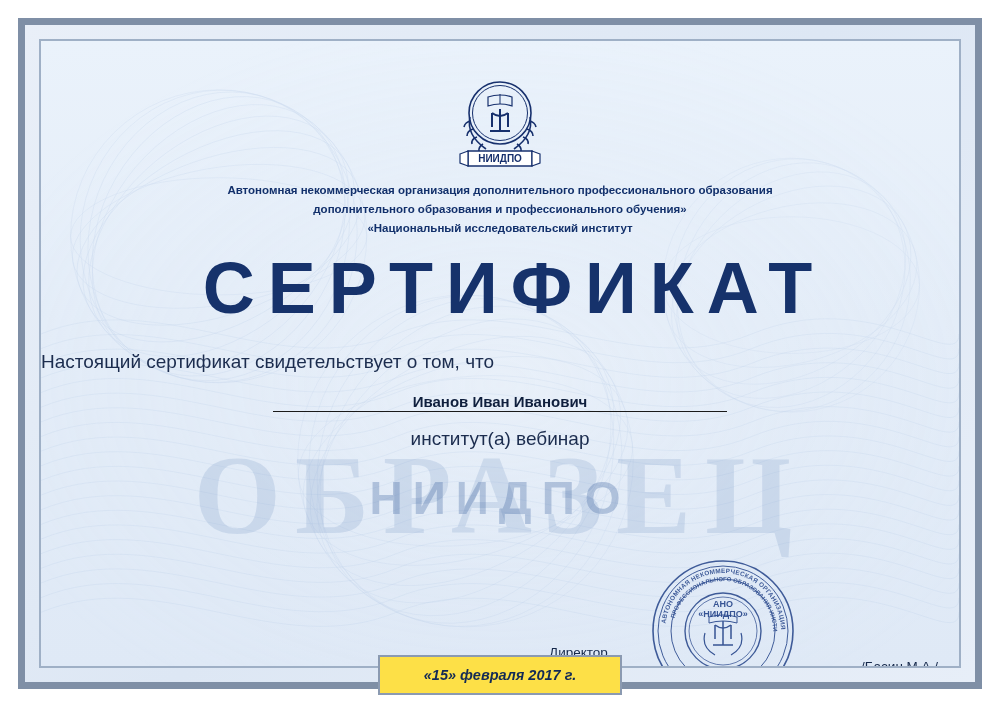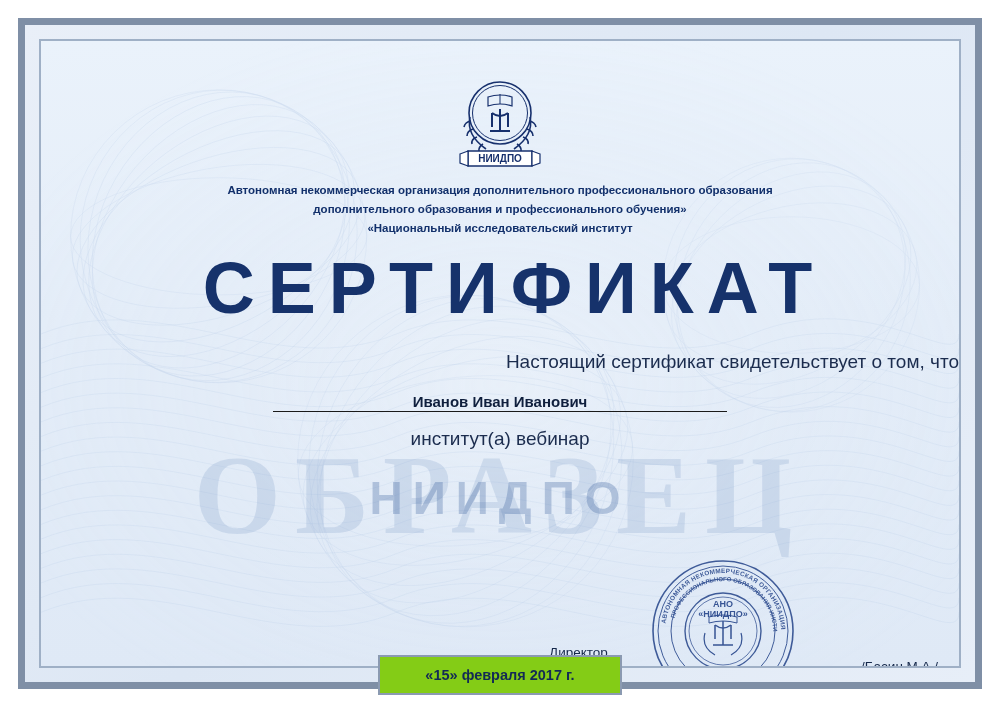--- a/index.html
+++ b/index.html
@@ -127,21 +127,21 @@
     text-indent: 13px;
     font-family: "Liberation Sans", sans-serif;
     padding-left: 15px;
   }
 
   .subtitle {
     position: absolute;
     left: 0;
     right: 0;
     top: 310px;
-    text-align: right;
+    text-align: left;
     font-size: 19px;
     color: #1b2c4e;
   }
 
   .name-line {
     position: absolute;
     left: 232px;
     right: 232px;
     top: 352px;
     text-align: center;
@@ -203,26 +203,27 @@
   }
 
   
   .date-plate {
     position: absolute;
     left: 50%;
     transform: translateX(-50%);
     bottom: 12px;
     width: 240px;
     height: 36px;
-    background: #84cc16;
+    background: #fde047;
     border: 2px solid #8b9ab1;
     display: flex;
     align-items: center;
     justify-content: center;
     z-index: 6;
+    font-style: italic;
   }
   .date-plate span {
     font-size: 14.5px;
     font-weight: bold;
     color: #132a55;
   }
 </style>
 </head>
 <body>
 

